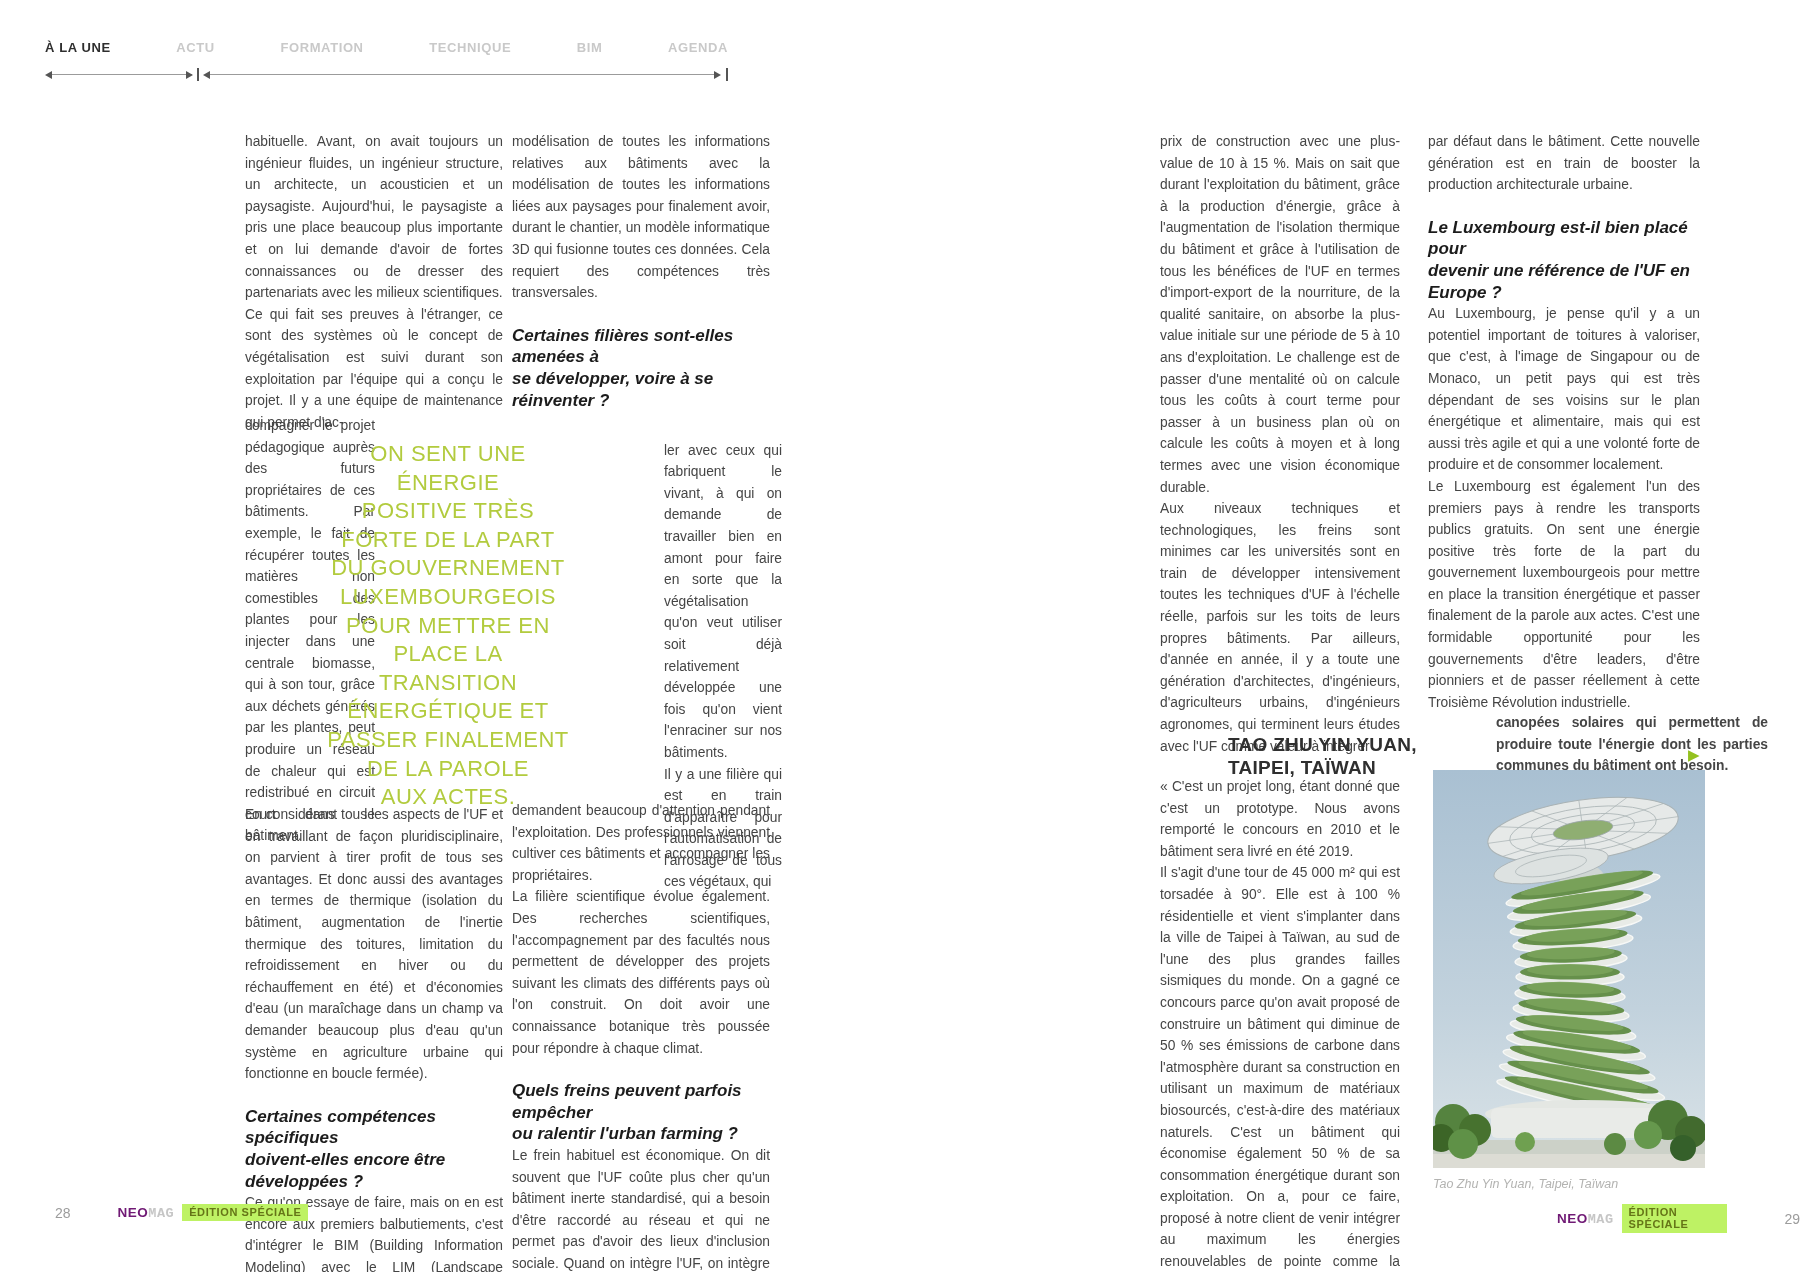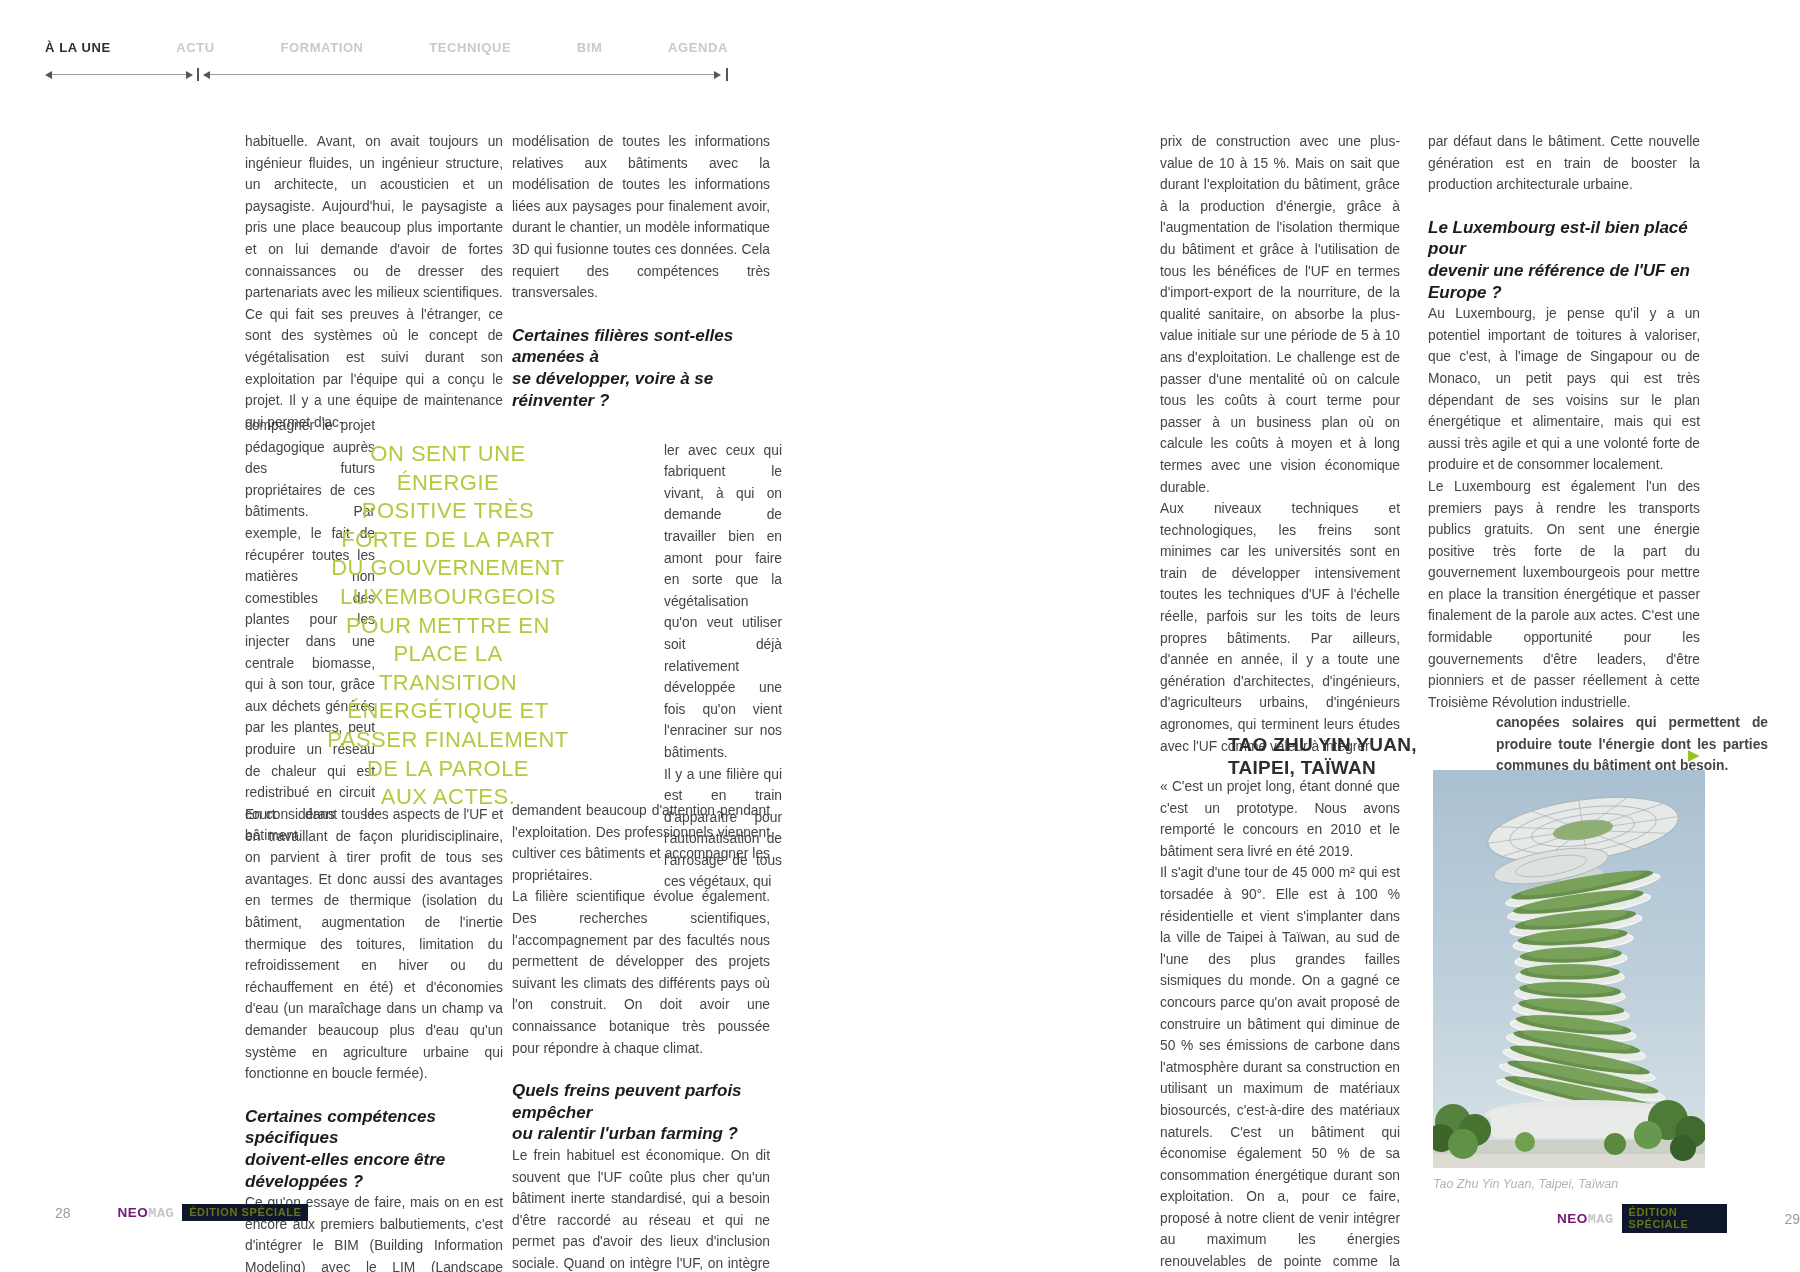--- a/index.html
+++ b/index.html
@@ -37,21 +37,21 @@
   
   .photo{position:absolute;left:1433px;top:770px;width:272px;margin:0;}
   .photo svg{display:block;}
   .photo figcaption{margin-top:9px;font-style:italic;font-size:12.5px;color:#b3b3b1;}
   
   .footer{position:absolute;top:1204px;display:flex;align-items:center;font-size:13.5px;}
   .footer .pagenum{color:#9c9c9c;font-size:14px;}
   .brand{font-weight:bold;letter-spacing:.5px;}
   .brand .neo{color:#701a75;}
   .brand .mag{color:#c6c6c6;font-family:Liberation Mono, monospace;}
-  .edition-chip{display:inline-block;margin-left:8px;padding:2px 7px 3px 7px;background:#0f172a;
+  .edition-chip{display:inline-block;margin-left:8px;padding:2px 7px 3px 7px;background:#bef264;
                 color:#657517;font-weight:bold;font-size:11px;letter-spacing:.6px;}
   .footer-left{left:55px;}
   .footer-left .brand{margin-left:47px;}
   .footer-right{left:1557px;}
   .footer-right .pagenum{margin-left:57px;}
 </style>
 </head>
 <body>
 
 <div class="spread">

